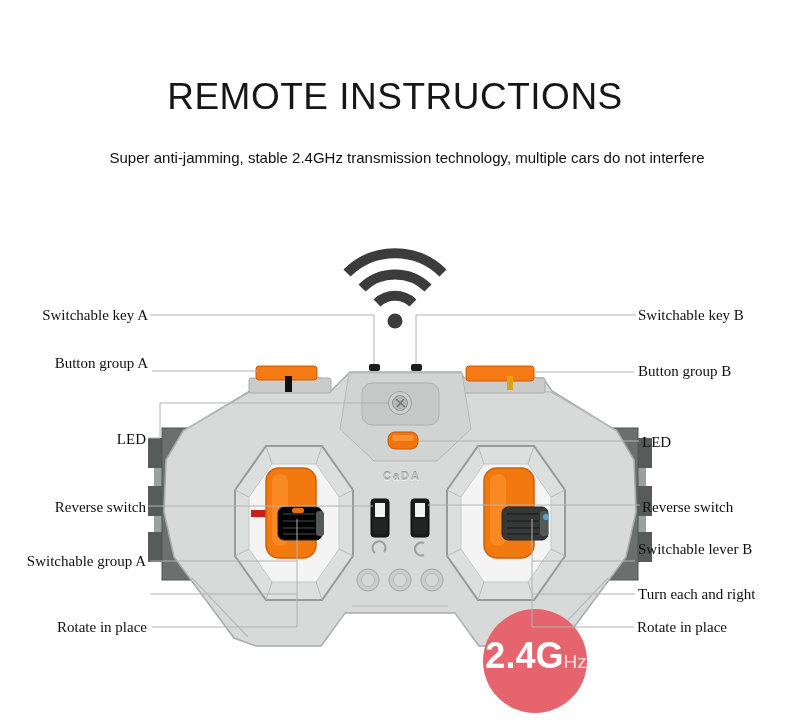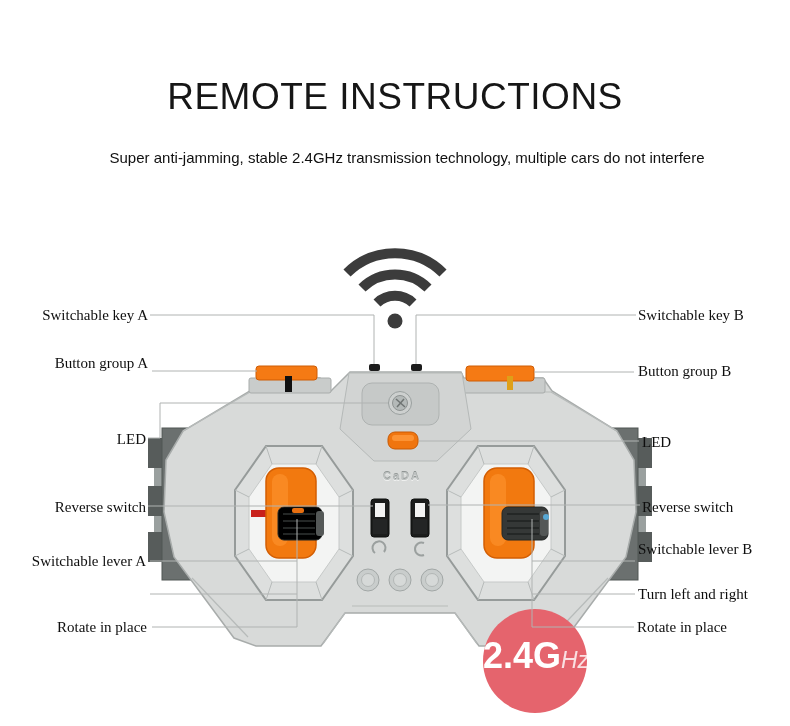--- a/index.html
+++ b/index.html
@@ -10,21 +10,21 @@
   .sub{position:absolute;left:12px;width:100%;text-align:center;font-size:15px;color:#101010;}
   .sub1{top:149px;} .sub2{top:184px;}
   .lbl{position:absolute;font-size:15px;line-height:18px;color:#0e0e0e;white-space:nowrap;font-family:Liberation Serif, serif;}
   .diagram-svg{position:absolute;left:0;top:0;}
   .brand{position:absolute;left:376px;top:470px;width:52px;text-align:center;
          font-size:11px;font-weight:bold;letter-spacing:2px;color:#bdc1c0;
          text-shadow:0 -1px 0 #909594,0 1px 0 #eff0ef;}
   .badge-text{position:absolute;left:480px;top:636px;width:112px;text-align:center;
               color:#fff;line-height:40px;}
   .badge-val{font-size:36px;font-weight:bold;margin-top:8px;}
-  .badge-unit{font-size:23px;color:rgba(255,255,255,.8);font-style:italic;}
+  .badge-unit{font-size:19px;color:rgba(255,255,255,.8);}
 </style>
 </head>
 <body>
 
 <div class="stage">
 
   <div class="title">REMOTE INSTRUCTIONS</div>
   <div class="sub sub1">Super anti-jamming, stable 2.4GHz transmission technology, multiple cars do not interfere</div>
 
   <svg class="diagram-svg" width="790" height="726" viewBox="0 0 790 726">
@@ -178,28 +178,28 @@
       <rect x="411" y="364" width="11" height="7" rx="2"></rect>
     </g>
   </svg>
 
   <span class="brand">CaDA</span>
 
   <div class="lbl" style="right:642px;top:306px;">Switchable key A</div>
   <div class="lbl" style="right:642px;top:354px;">Button group A</div>
   <div class="lbl" style="right:644px;top:430px;">LED</div>
   <div class="lbl" style="right:644px;top:498px;">Reverse switch</div>
-  <div class="lbl" style="right:644px;top:552px;">Switchable lever A</div>
+  <div class="lbl" style="right:644px;top:552px;">Switchable group A</div>
   <div class="lbl" style="right:643px;top:618px;">Rotate in place</div>
 
   <div class="lbl" style="left:638px;top:306px;">Switchable key B</div>
   <div class="lbl" style="left:638px;top:362px;">Button group B</div>
   <div class="lbl" style="left:642px;top:433px;">LED</div>
   <div class="lbl" style="left:642px;top:498px;">Reverse switch</div>
   <div class="lbl" style="left:638px;top:540px;">Switchable lever B</div>
-  <div class="lbl" style="left:638px;top:585px;">Turn left and right</div>
+  <div class="lbl" style="left:638px;top:585px;">Turn each and right</div>
   <div class="lbl" style="left:637px;top:618px;">Rotate in place</div>
 
   <div class="badge-text">
     <span class="badge-val">2.4G</span><span class="badge-unit">Hz</span>
   </div>
 
 </div>
 
 </body></html>

